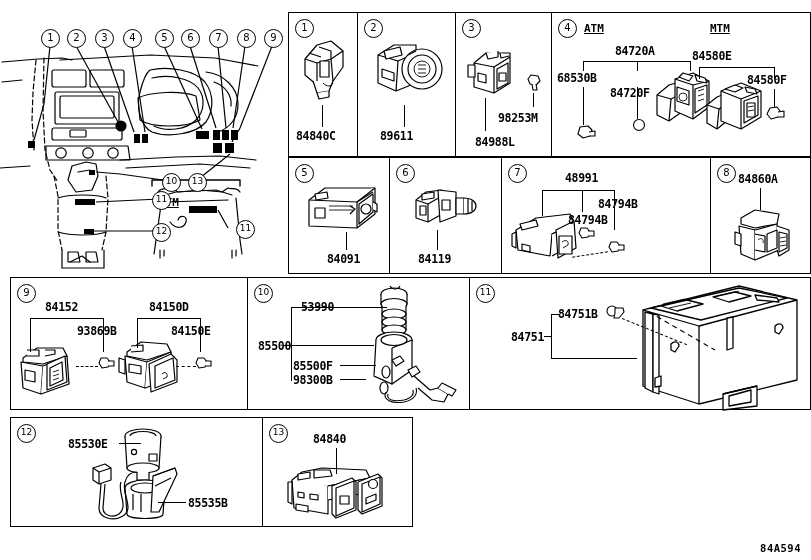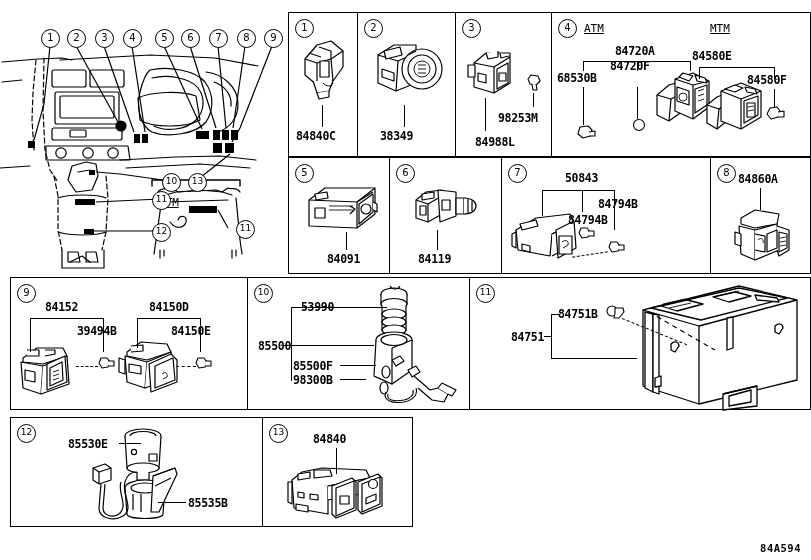--- a/index.html
+++ b/index.html
@@ -35,21 +35,21 @@
     font-family: "DejaVu Sans", sans-serif;
     background: #fff;
     z-index: 6;
   }
   .pnum { 
     left: 6px; top: 6px;
   }
   .pno { font-weight: bold; font-size: 11.5px; letter-spacing: -0.3px;
          font-family: "DejaVu Sans Mono", monospace; white-space: nowrap;
          position: absolute; z-index: 5; }
-  .tlabel { font-weight: normal; font-size: 11px; text-decoration: underline;
+  .tlabel { font-weight: bold; font-size: 11px; text-decoration: underline;
             font-family: "DejaVu Sans Mono", monospace; position:absolute; z-index:5;text-align:right;}
   .lead { position: absolute; background: #000; z-index: 4; }
   .lead.v { width: 1.4px; }
   .lead.h { height: 1.4px; }
   .dash { position:absolute; z-index:4;
           border-top: 1.4px dashed #000; height:0; }
   svg { display:block; overflow: visible; }
   .art { position: absolute; z-index: 3; }
   .footcode {
     position: absolute; right: 10px; bottom: 6px;
@@ -217,21 +217,21 @@
           <circle cx="48" cy="30" r="14"></circle>
           <path d="M34 16 L42 12"></path>
         </g>
         <g fill="none" stroke="#000" stroke-width="0.9">
           <circle cx="48" cy="30" r="8"></circle>
           <path d="M44 26 L52 26 M44 30 L52 30 M44 34 L52 34"></path>
         </g>
       </svg>
     </div>
     <div class="lead v" style="left:46px;top:92px;height:22px;"></div>
-    <div class="pno" style="left:22px;top:116px;">38349</div>
+    <div class="pno" style="left:22px;top:116px;">89611</div>
   </div>
 
   <div class="panel nol" style="left:456px;top:12px;width:96px;height:145px;">
     <div class="callout pnum">3</div>
     <div class="art" style="left:12px;top:36px;">
       <svg width="48" height="52" viewBox="0 0 48 52">
         <g fill="#fff" stroke="#000" stroke-width="1.2" stroke-linejoin="round">
           <path d="M6 14 L18 4 L42 4 L42 34 L26 44 L6 38 Z"></path>
           <path d="M6 14 L26 18 L42 8"></path>
           <path d="M26 18 L26 44"></path>
@@ -263,21 +263,21 @@
     <div class="callout pnum">4</div>
     <div class="tlabel" style="left:32px;top:9px;">ATM</div>
     <div class="tlabel" style="left:158px;top:9px;">MTM</div>
 
     <div class="pno" style="left:63px;top:31px;">84720A</div>
     <div class="lead h" style="left:31px;top:48px;width:108px;"></div>
     <div class="lead v" style="left:31px;top:48px;height:10px;"></div>
     <div class="lead v" style="left:85px;top:48px;height:10px;"></div>
     <div class="lead v" style="left:138px;top:48px;height:10px;"></div>
     <div class="pno" style="left:5px;top:58px;">68530B</div>
-    <div class="pno" style="left:58px;top:46px;">84720F</div>
+    <div class="pno" style="left:58px;top:73px;">84720F</div>
     <div class="lead v" style="left:31px;top:74px;height:38px;"></div>
     <div class="lead v" style="left:85px;top:74px;height:32px;"></div>
     <div class="art" style="left:23px;top:110px;">
       <svg width="22" height="20" viewBox="0 0 22 20">
         <g fill="#fff" stroke="#000" stroke-width="1.1" stroke-linejoin="round">
           <path d="M5 4 L13 3 L17 7 L15 13 L8 15 L3 11 Z"></path>
           <path d="M14 9 L20 8 L20 13 L14 13"></path>
         </g>
       </svg>
     </div>
@@ -385,21 +385,21 @@
           <path d="M56 13 L56 27 M60 15 L60 25"></path>
         </g>
       </svg>
     </div>
     <div class="lead v" style="left:47px;top:72px;height:20px;"></div>
     <div class="pno" style="left:28px;top:94px;">84119</div>
   </div>
 
   <div class="panel nol" style="left:502px;top:157px;width:209px;height:117px;">
     <div class="callout pnum">7</div>
-    <div class="pno" style="left:63px;top:13px;">50843</div>
+    <div class="pno" style="left:63px;top:13px;">48991</div>
     <div class="lead h" style="left:40px;top:32px;width:73px;"></div>
     <div class="lead v" style="left:40px;top:32px;height:26px;"></div>
     <div class="lead v" style="left:80px;top:32px;height:22px;"></div>
     <div class="lead v" style="left:112px;top:32px;height:40px;"></div>
     <div class="pno" style="left:96px;top:39px;">84794B</div>
     <div class="pno" style="left:66px;top:55px;">84794B</div>
     <div class="art" style="left:10px;top:52px;">
       <svg width="78" height="58" viewBox="0 0 78 58">
         <g fill="#fff" stroke="#000" stroke-width="1.2" stroke-linejoin="round">
           <path d="M4 20 L24 8 L58 4 L62 14 L40 24 L8 30 Z"></path>
@@ -458,21 +458,21 @@
       </svg>
     </div>
   </div>
 
   <div class="panel" style="left:10px;top:277px;width:238px;height:133px;">
     <div class="callout pnum">9</div>
     <div class="pno" style="left:34px;top:22px;">84152</div>
     <div class="lead h" style="left:19px;top:40px;width:74px;"></div>
     <div class="lead v" style="left:19px;top:40px;height:34px;"></div>
     <div class="lead v" style="left:92px;top:40px;height:34px;"></div>
-    <div class="pno" style="left:66px;top:46px;">39494B</div>
+    <div class="pno" style="left:66px;top:46px;">93869B</div>
     <div class="art" style="left:6px;top:64px;">
       <svg width="66" height="58" viewBox="0 0 66 58">
         <g fill="#fff" stroke="#000" stroke-width="1.2" stroke-linejoin="round">
           <path d="M6 16 L20 6 L46 6 L50 14 L26 22 L6 20 Z"></path>
           <path d="M4 20 L26 24 L24 52 L6 46 Z"></path>
           <path d="M26 24 L50 14 L52 42 L24 52"></path>
           <path d="M10 8 L22 8 L22 14 L10 14"></path>
           <path d="M28 8 L38 8 L38 12 L28 14"></path>
           <path d="M8 28 L18 30 L18 40 L8 38 Z"></path>
           <path d="M30 22 L48 14 L50 40 L30 48 Z"></path>

